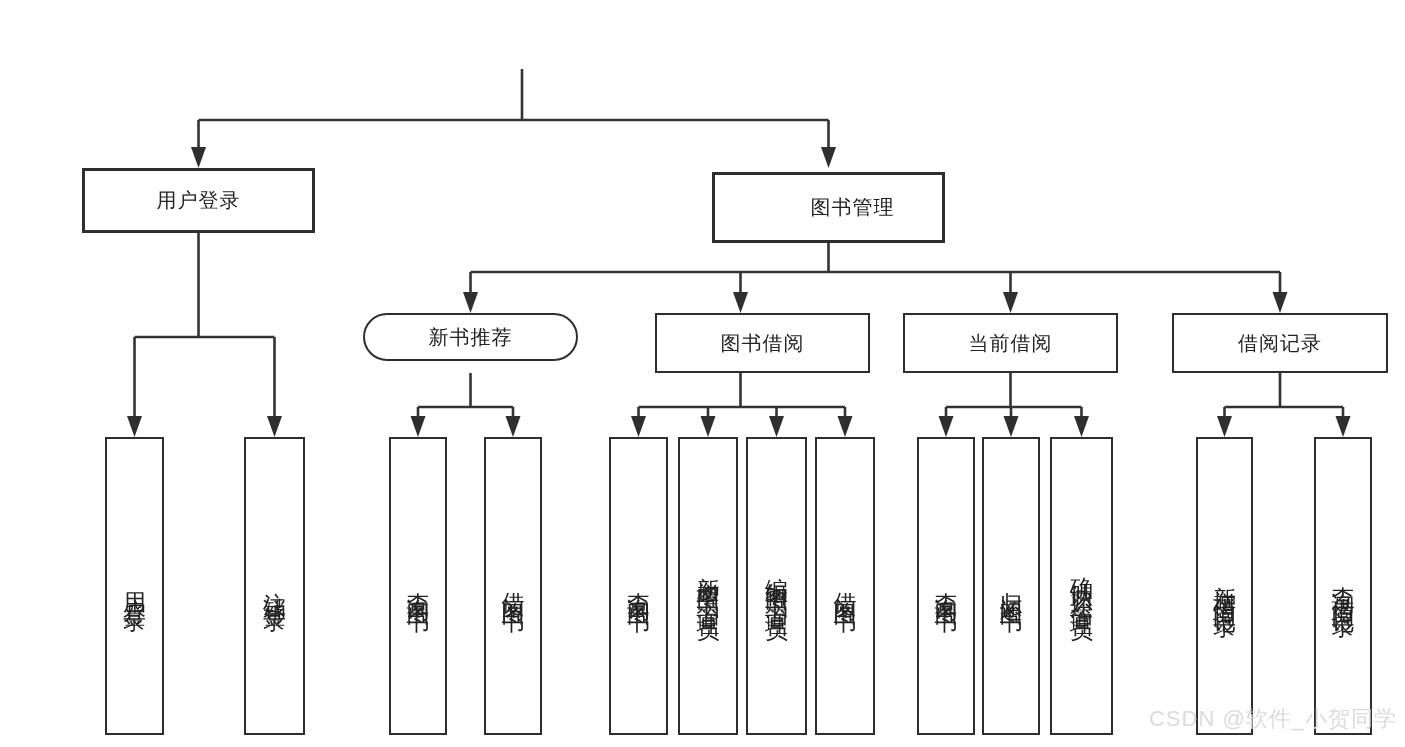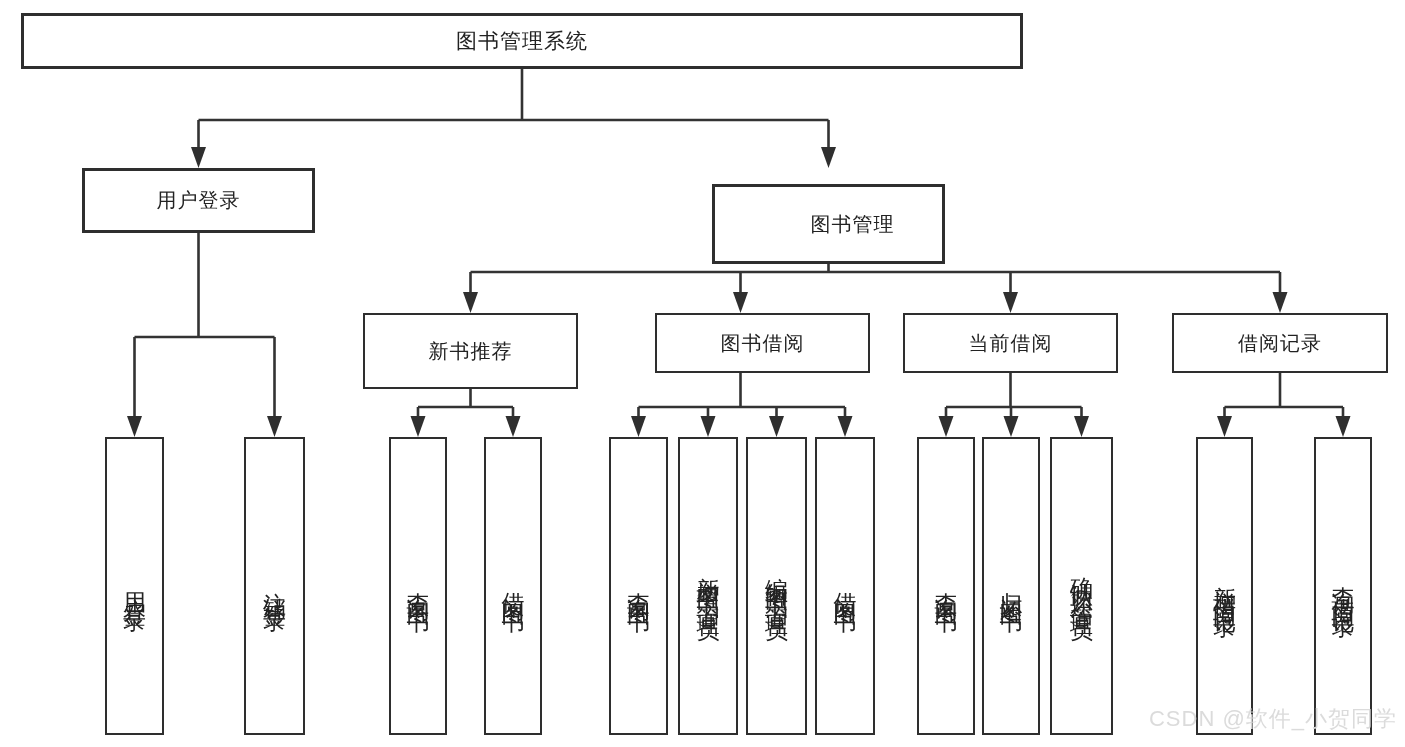--- a/index.html
+++ b/index.html
@@ -101,32 +101,29 @@
       <polygon points="1003.5,416 1018.5,416 1011,437"></polygon>
       <polygon points="1074,416 1089,416 1081.5,437"></polygon>
     </g>
     <g>
       <path d="M1280,373 V407 M1224.5,407 H1343 M1224.5,407 V417 M1343,407 V417"></path>
       <polygon points="1217,416 1232,416 1224.5,437"></polygon>
       <polygon points="1335.5,416 1350.5,416 1343,437"></polygon>
     </g>
   </svg>
 
-  <div class="node node-root" style="left:21px; top:13px; width:1002px; height:56px;">
-    <span>图书管理系统</span>
-  </div>
 
   <div class="node node-l2" style="left:82px; top:168px; width:233px; height:65px;">
     <span>用户登录</span>
   </div>
-  <div class="node node-l2" style="left:712px; top:184px; width:233px; height:80px;padding-left:48px;">
+  <div class="node node-l2" style="left:712px; top:172px; width:233px; height:71px;padding-left:48px;">
     <span>图书管理</span>
   </div>
 
-  <div class="node node-l3" style="left:363px; top:313px; width:215px; height:76px;">
+  <div class="node node-l3" style="left:363px; top:313px; width:215px; height:48px;border-radius:25px;">
     <span>新书推荐</span>
   </div>
   <div class="node node-l3" style="left:633px; top:313px; width:215px; height:60px;margin-left:22px;">
     <span>图书借阅</span>
   </div>
   <div class="node node-l3" style="left:903px; top:313px; width:215px; height:60px;">
     <span>当前借阅</span>
   </div>
   <div class="node node-l3" style="left:1172px; top:313px; width:216px; height:60px;">
     <span>借阅记录</span>

